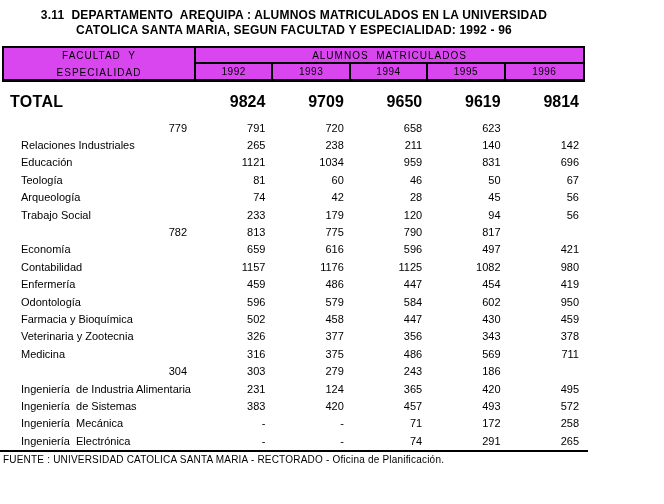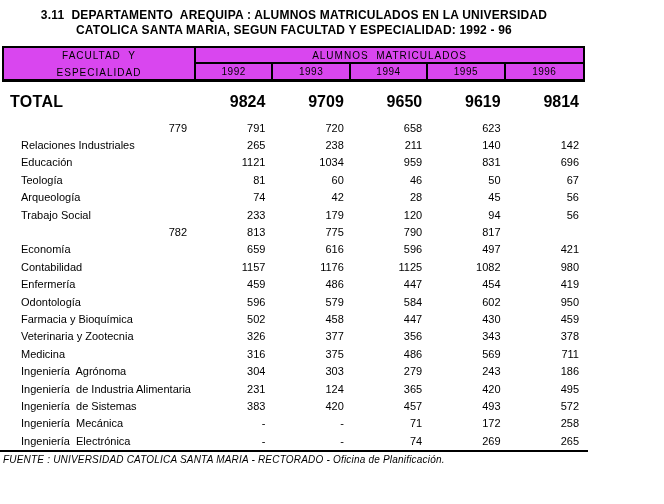--- a/index.html
+++ b/index.html
@@ -64,21 +64,20 @@
   .total-row .cell-label { padding-left: 10px; letter-spacing: 0.3px; }
   .table-body { margin-top: 12px; }
   .data-row { height: 17.4px; font-size: 11px; }
   .cell-label { white-space: pre; overflow: hidden; }
   .data-row .cell-label { padding-left: 21px; }
   .cell-num { text-align: right; padding-right: 9px; white-space: pre; }
   
   .footer-rule { border-top: 2px solid #000; margin-top: 1px; }
   .footer-text {
     font-size: 10px;
-    font-style: italic;
     padding: 2px 0 0 3px;
     white-space: pre;
     letter-spacing: 0.2px;
   }
 </style>
 </head>
 <body>
 
 <div class="page">
 
@@ -214,21 +213,20 @@
       </div>
       <div class="grid-row data-row">
         <div class="cell-label">Medicina</div>
         <div class="cell-num">316</div>
         <div class="cell-num">375</div>
         <div class="cell-num">486</div>
         <div class="cell-num">569</div>
         <div class="cell-num">711</div>
       </div>
       <div class="grid-row data-row">
-        <div class="cell-label">Ingeniería  Agrónoma</div>
         <div class="cell-num">304</div>
         <div class="cell-num">303</div>
         <div class="cell-num">279</div>
         <div class="cell-num">243</div>
         <div class="cell-num">186</div>
       </div>
       <div class="grid-row data-row">
         <div class="cell-label">Ingeniería  de Industria Alimentaria</div>
         <div class="cell-num">231</div>
         <div class="cell-num">124</div>
@@ -250,21 +248,21 @@
         <div class="cell-num">-</div>
         <div class="cell-num">71</div>
         <div class="cell-num">172</div>
         <div class="cell-num">258</div>
       </div>
       <div class="grid-row data-row">
         <div class="cell-label">Ingeniería  Electrónica</div>
         <div class="cell-num">-</div>
         <div class="cell-num">-</div>
         <div class="cell-num">74</div>
-        <div class="cell-num">269</div>
+        <div class="cell-num">291</div>
         <div class="cell-num">265</div>
       </div>
     </div>
 
   <div class="footer-rule"></div>
   <div class="footer-text">FUENTE : UNIVERSIDAD CATOLICA SANTA MARIA - RECTORADO - Oficina de Planificación.</div>
 
 </div>
 
 </body></html>

